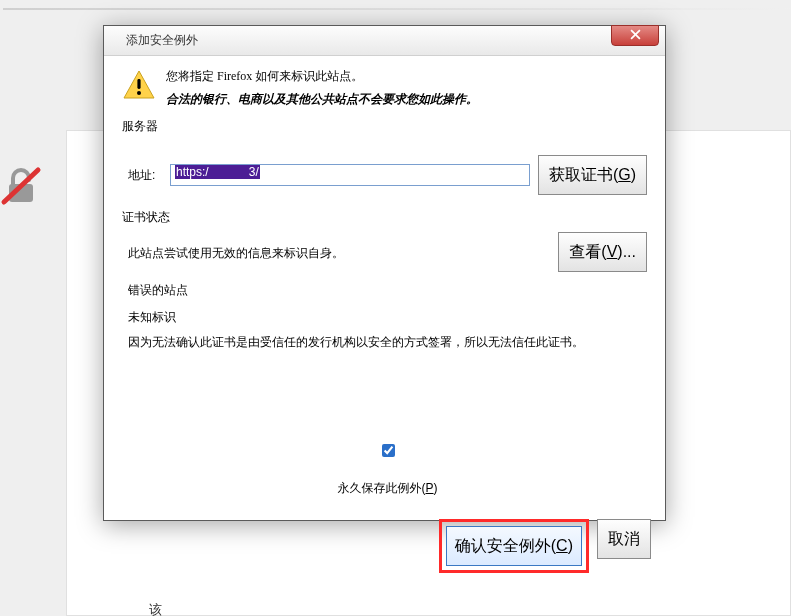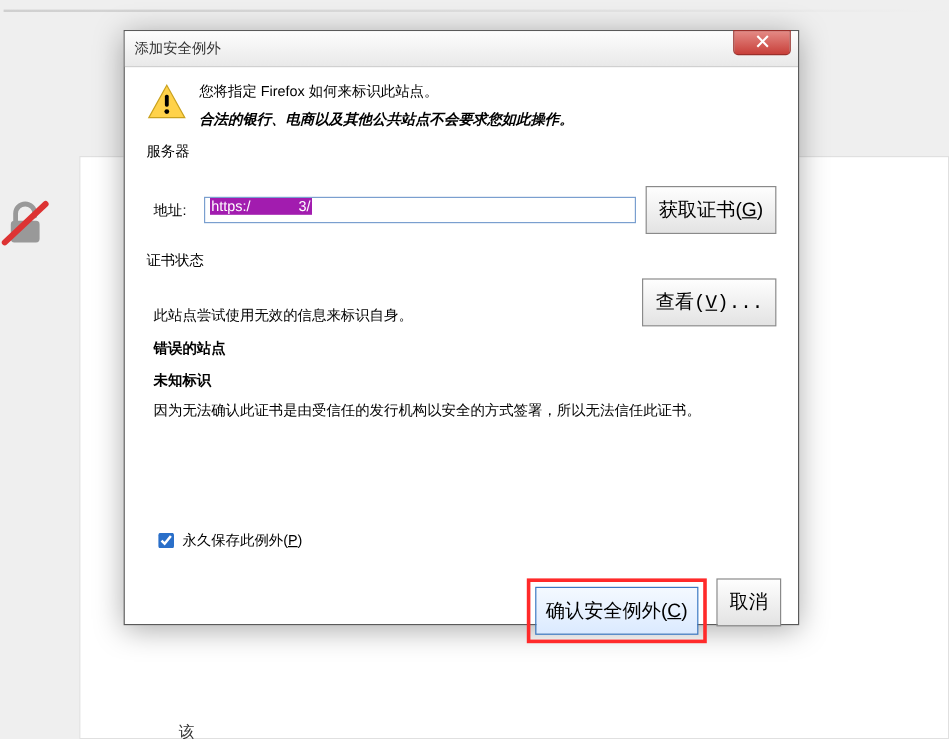--- a/index.html
+++ b/index.html
@@ -68,78 +68,78 @@
     width:563px; height:496px;
     border:1px solid #5a5a5a;
     background:#fff;
     box-shadow: 0 4px 24px rgba(0,0,0,.35);
   }
   .titlebar {
     height:30px;
     background: linear-gradient(#fdfdfd,#e9e9e9);
     border-bottom:1px solid #d0d0d0;
     display:flex; align-items:center;
-    padding-left:8px;
+    padding-left:22px;
     position:relative;
   }
   .titlebar .title { font-size:12px; color:#333; }
   .close-btn {
     position:absolute; right:6px; top:-1px;
     width:48px; height:21px;
     border-radius: 0 0 4px 4px;
     background: linear-gradient(#e48a85,#c8403a);
     border:1px solid #9a2f2a;
     display:flex; align-items:center; justify-content:center;
     cursor:pointer;
   }
   .close-btn svg { width:11px; height:11px; }
   .dialog-body {
     padding: 12px 18px 10px 18px;
     color:#000;
   }
   .warn-row { display:flex; gap:10px; align-items:flex-start; margin-bottom:10px;}
   .warn-icon { width:34px; height:34px; flex-shrink:0; }
-  .warn-text .l1 { font-size:12px; margin-bottom:6px;}
+  .warn-text .l1 { font-size:12px; margin-bottom:6px;font-family:Liberation Serif, serif;}
   .warn-text .l2 { font-size:12px; font-weight:bold;font-style:italic;}
   .section-label { font-size:12px; margin:6px 0 6px 0;}
   .addr-row { display:flex; align-items:center; gap:8px; margin-left:6px; margin-bottom:14px;margin-top:20px;}
   .addr-lbl { width:34px; font-size:12px;}
   .addr-input {
     flex:1 1 auto;
     height:22px;
     border:1px solid #7a9fcf;
     padding:0 4px;
     font-size:12px;
     font-family:inherit;
     background:#fff;
   }
   .addr-input .hl {
     display:inline-block;
-    background:#a21caf;
+    background:#4c1d95;
     color:#fff;
     padding:0 1px;
   }
   .btn-std {
     height:40px;
     padding:0 10px;
     border:1px solid #8a8a8a;
     background:linear-gradient(#fefefe,#e3e3e3);
     font-size:16px;
     cursor:pointer;
     white-space:nowrap;
     font-family:inherit;
     display:inline-flex; align-items:center; justify-content:center;
   }
   .btn-std u { text-decoration: underline; }
-  .cert-status-row { display:flex; justify-content:space-between; align-items:flex-end; gap:10px; margin-left:6px;font-family:Liberation Mono, monospace;}
+  .cert-status-row { display:flex; justify-content:space-between; align-items:center; gap:10px; margin-left:6px;}
   .cert-status-row .txt { font-size:12px; padding-top:2px;}
-  .bold { font-weight:bold; }
+  .bold { font-weight:normal; }
   .ind { margin-left:6px; font-size:12px; }
   .block { margin-top:10px; margin-bottom:8px;}
-  .chk-row { display:flex; align-items:center; gap:4px; margin-top:90px; margin-left:6px;}
+  .chk-row { display:flex; align-items:center; gap:20px; margin-top:90px; margin-left:6px;flex-direction:column;}
   .chk-row input { width:13px; height:13px; accent-color:#2a6fc9;}
   .footer {
     display:flex; justify-content:flex-end; gap:8px;
     padding:12px 14px 12px 14px;
   }
   .confirm-wrap {
     border:3px solid #ff2a2a;
     padding:4px;
   }
   .confirm-wrap .btn-std {

